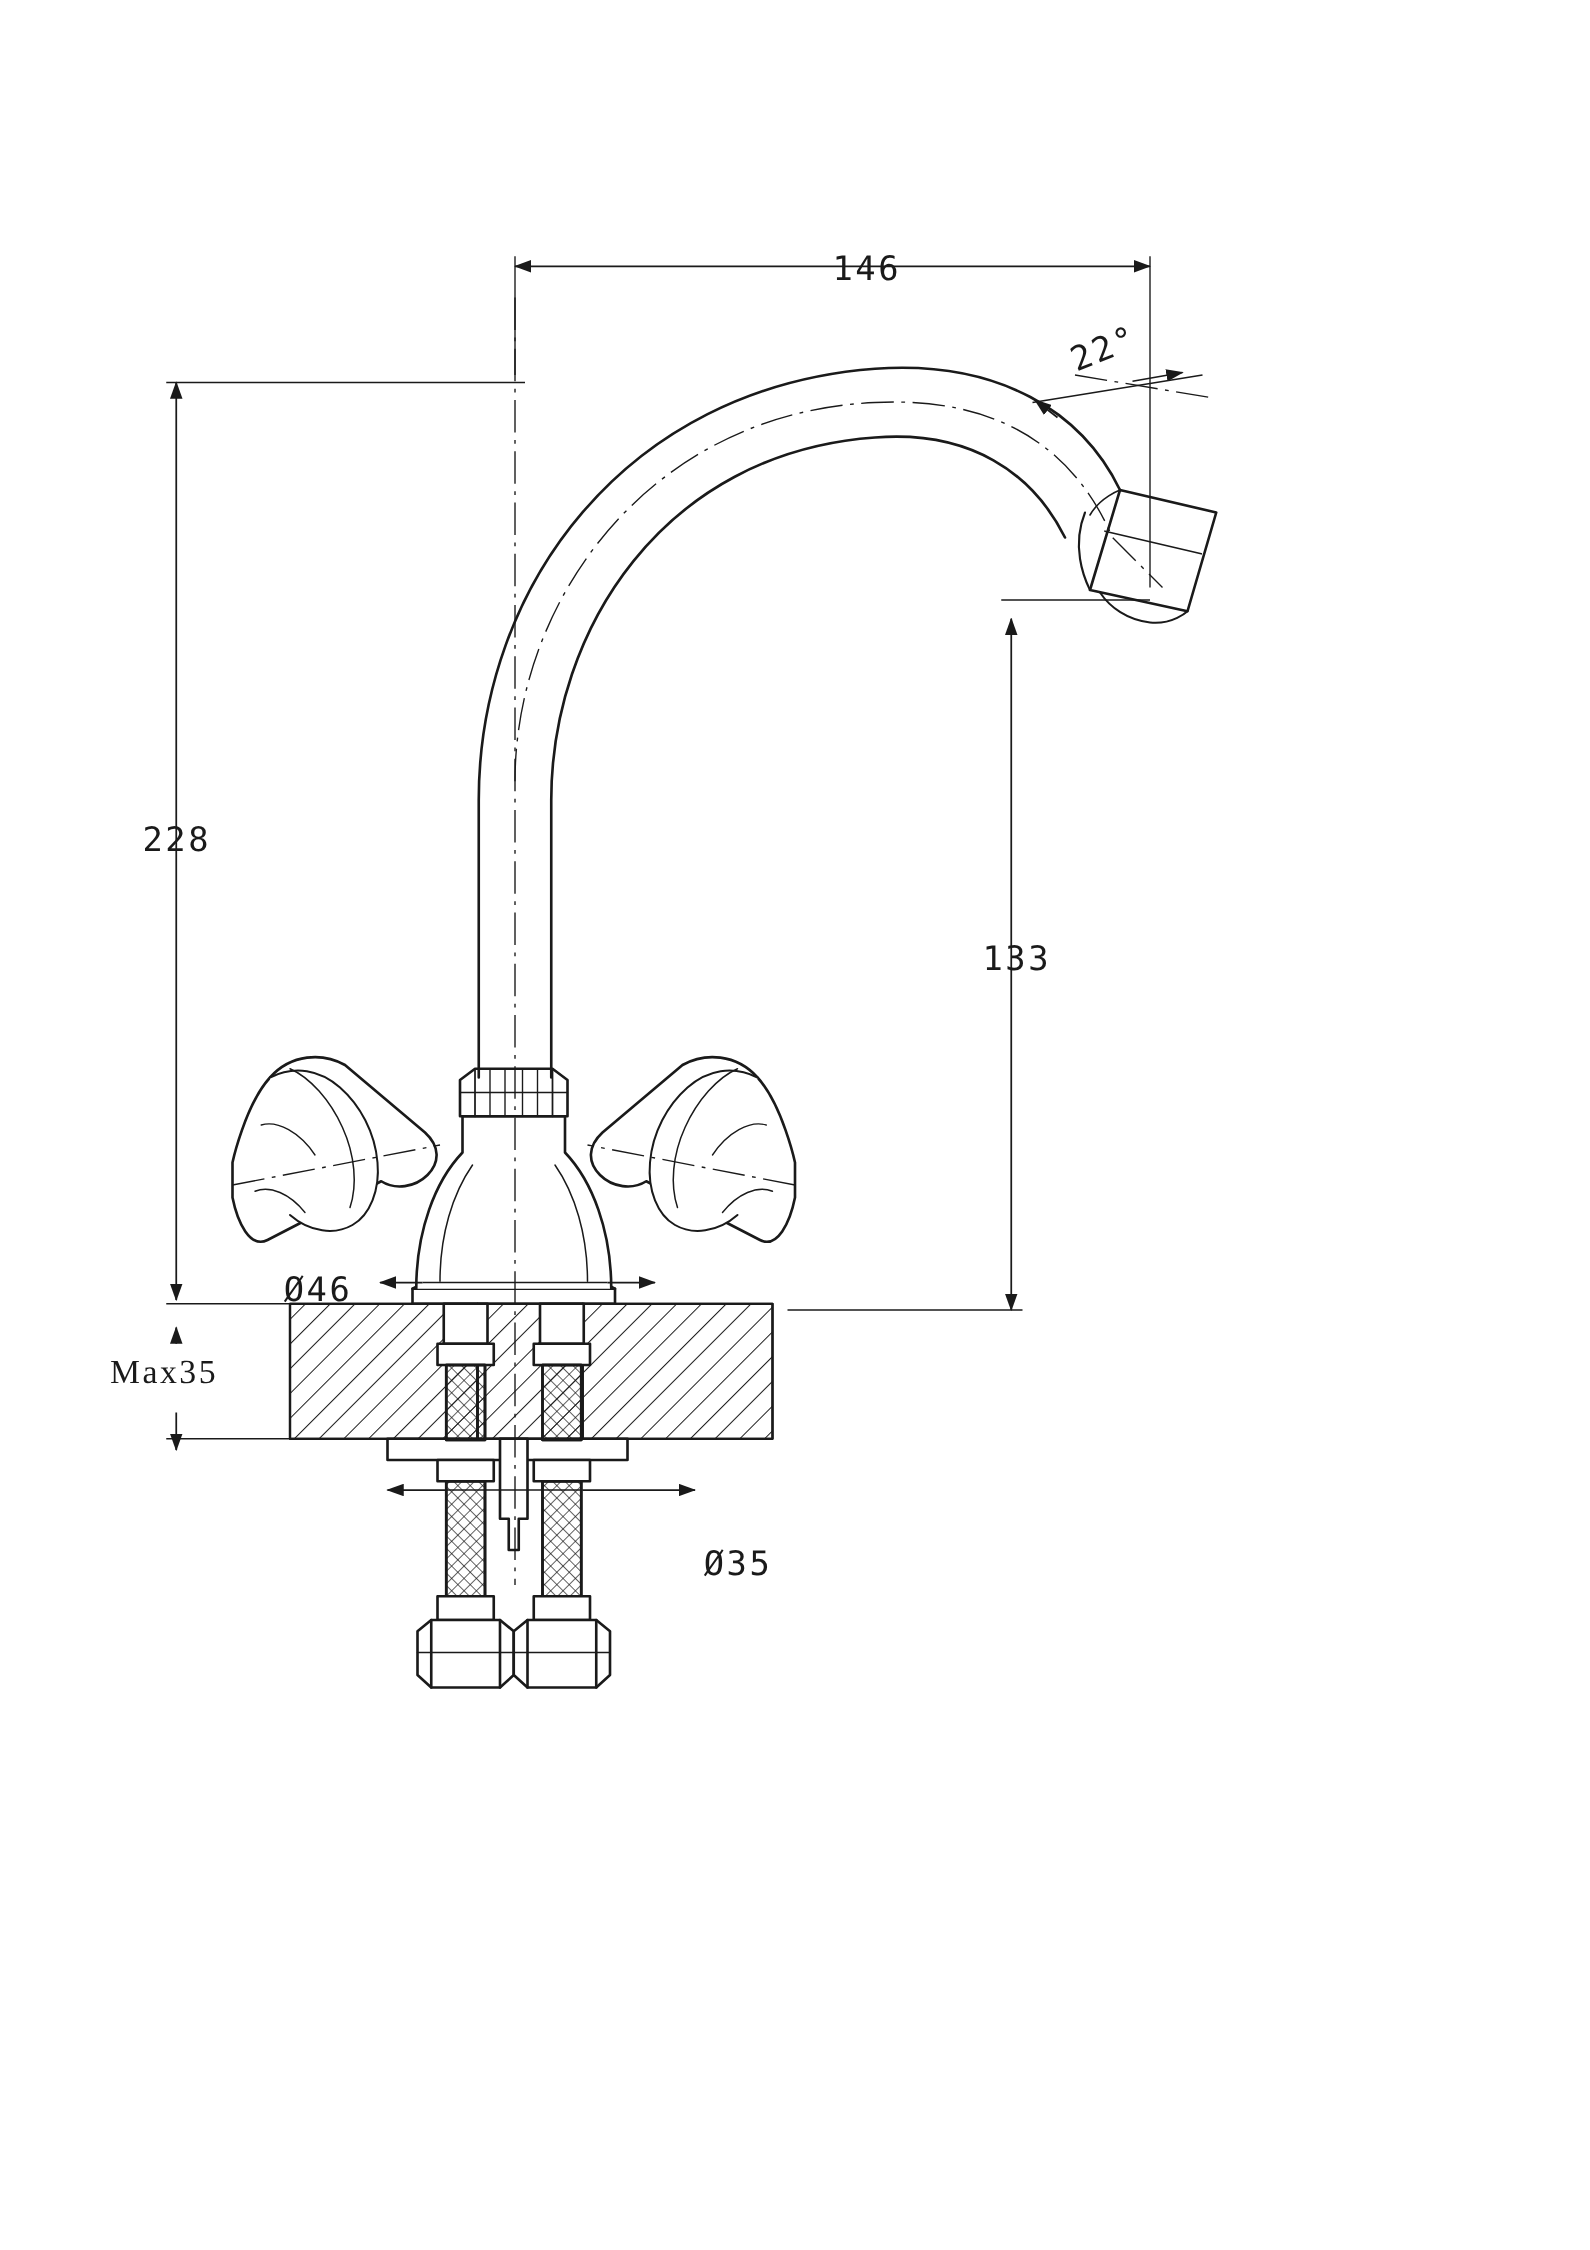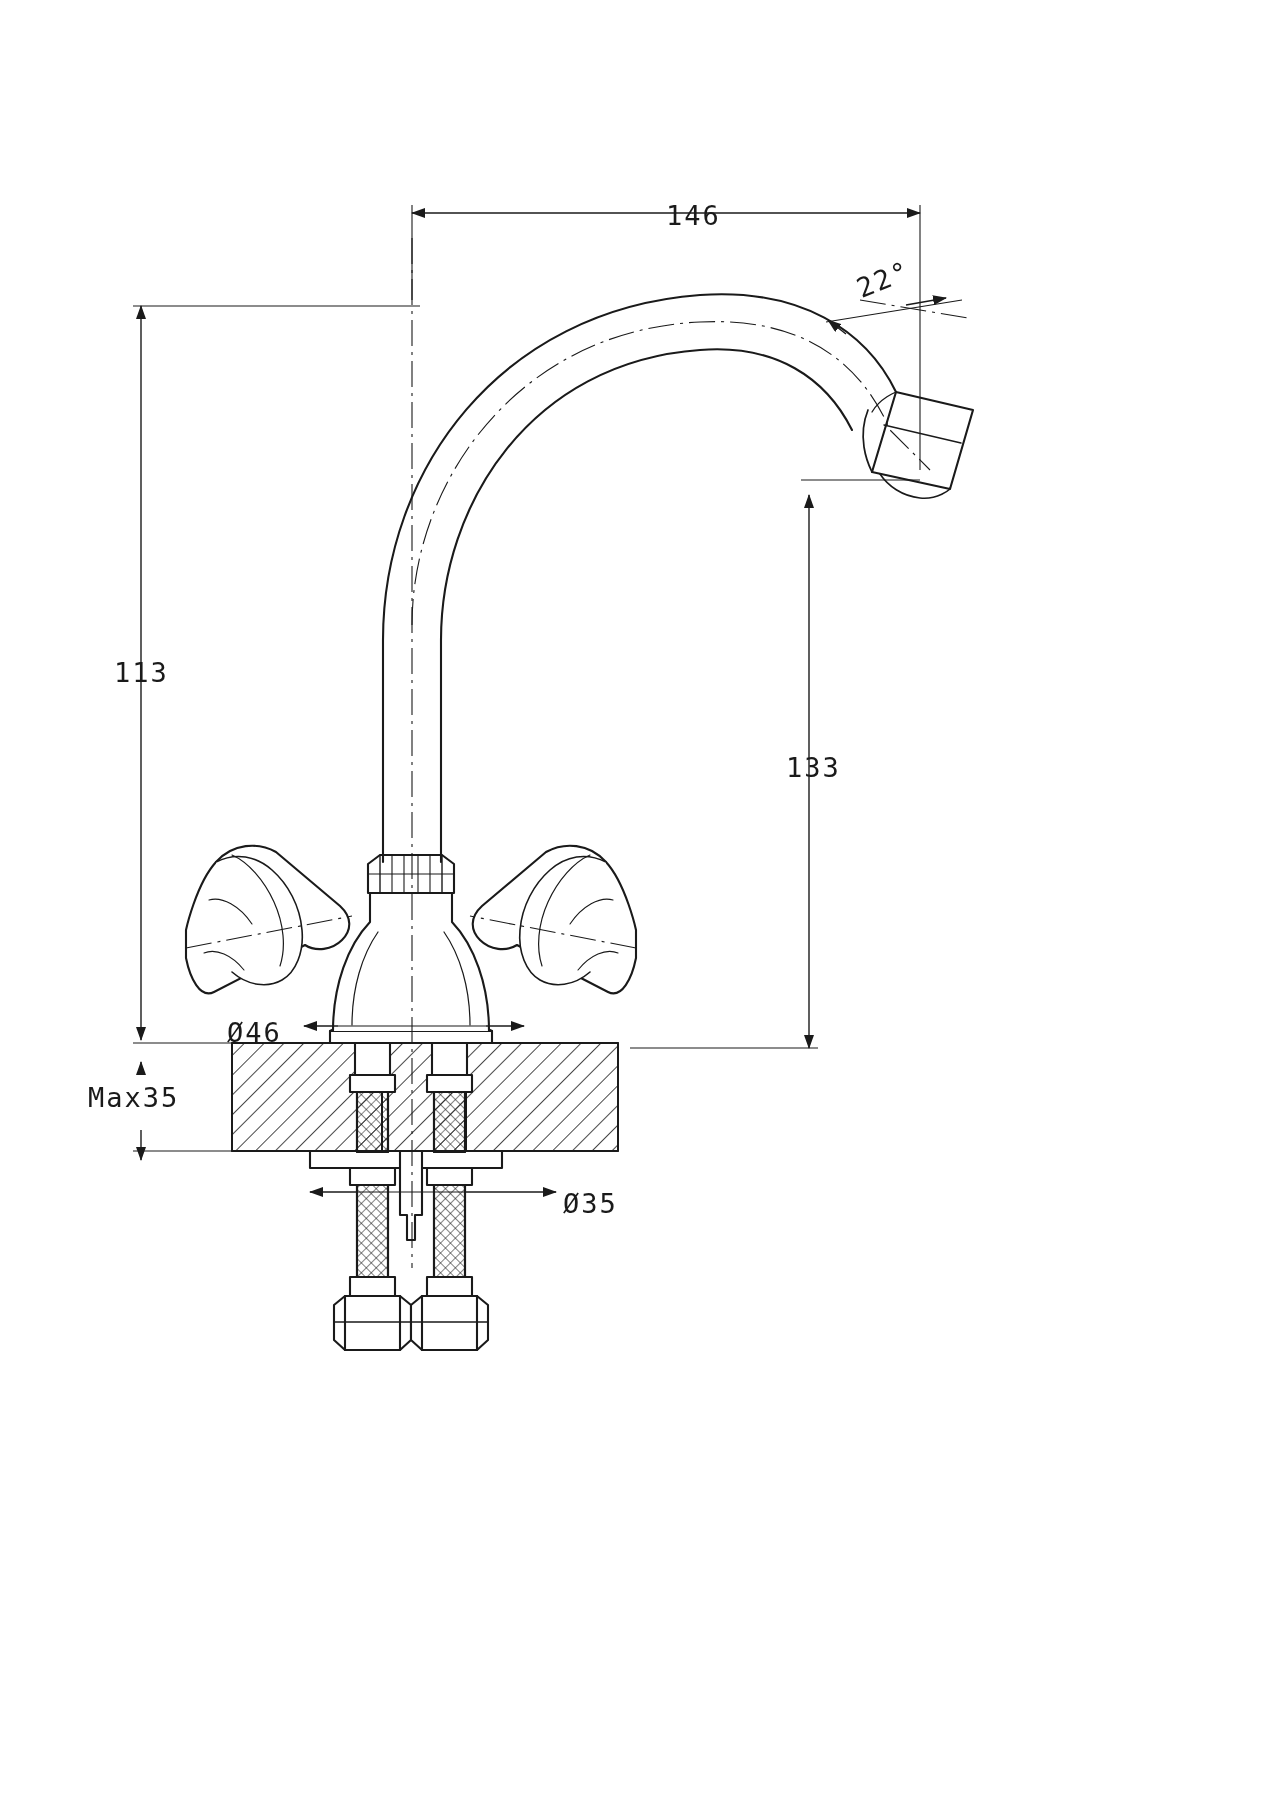--- a/index.html
+++ b/index.html
@@ -32,22 +32,22 @@
     font-size: 27px;
     letter-spacing: 2px;
     color: #1a1a1a;
     white-space: nowrap;
   }
   #label-146 { left: 666px; top: 200px; }
   #label-228 { left: 114px; top: 657px; }
   #label-171 { left: 786px; top: 752px; }
   #label-22  { left: 858px; top: 274px; transform: rotate(-22deg); transform-origin: left center; }
   #label-d46 { left: 227px; top: 1001px; margin-top: 16px; }
-  #label-d35 { left: 563px; top: 1188px; }
-  #label-max35 { left: 88px; top: 1082px; }
+  #label-d35 { left: 563px; top: 1236px; }
+  #label-max35 { left: 88px; top: 1082px; font-family: Liberation Serif, serif; }
 </style>
 </head>
 <body>
 
 <div id="sheet">
 
   <svg id="drawing" viewBox="0 0 1272 1800">
     <defs>
       <pattern id="hatch" width="14" height="14" patternUnits="userSpaceOnUse" patternTransform="rotate(45)">
         <line x1="0" y1="0" x2="0" y2="14" stroke="#1a1a1a" stroke-width="1.6"></line>
@@ -204,20 +204,20 @@
       <line x1="466" y1="1192" x2="556" y2="1192" marker-end="url(#arrEnd)"></line>
       <line x1="356" y1="1192" x2="466" y2="1192" stroke-width="1.1"></line>
 
       <line x1="141" y1="1062" x2="141" y2="1075" marker-start="url(#arrStart)"></line>
       <line x1="141" y1="1130" x2="141" y2="1160" marker-end="url(#arrEnd)"></line>
       <line x1="133" y1="1151" x2="240" y2="1151" stroke-width="1.1"></line>
     </g>
   </svg>
 
   <div class="dim-text" id="label-146">146</div>
-  <div class="dim-text" id="label-228">113</div>
+  <div class="dim-text" id="label-228">228</div>
   <div class="dim-text" id="label-171">133</div>
   <div class="dim-text" id="label-22">22°</div>
   <div class="dim-text" id="label-d46">Ø46</div>
   <div class="dim-text" id="label-d35">Ø35</div>
   <div class="dim-text" id="label-max35">Max35</div>
 
 </div>
 
 </body></html>

